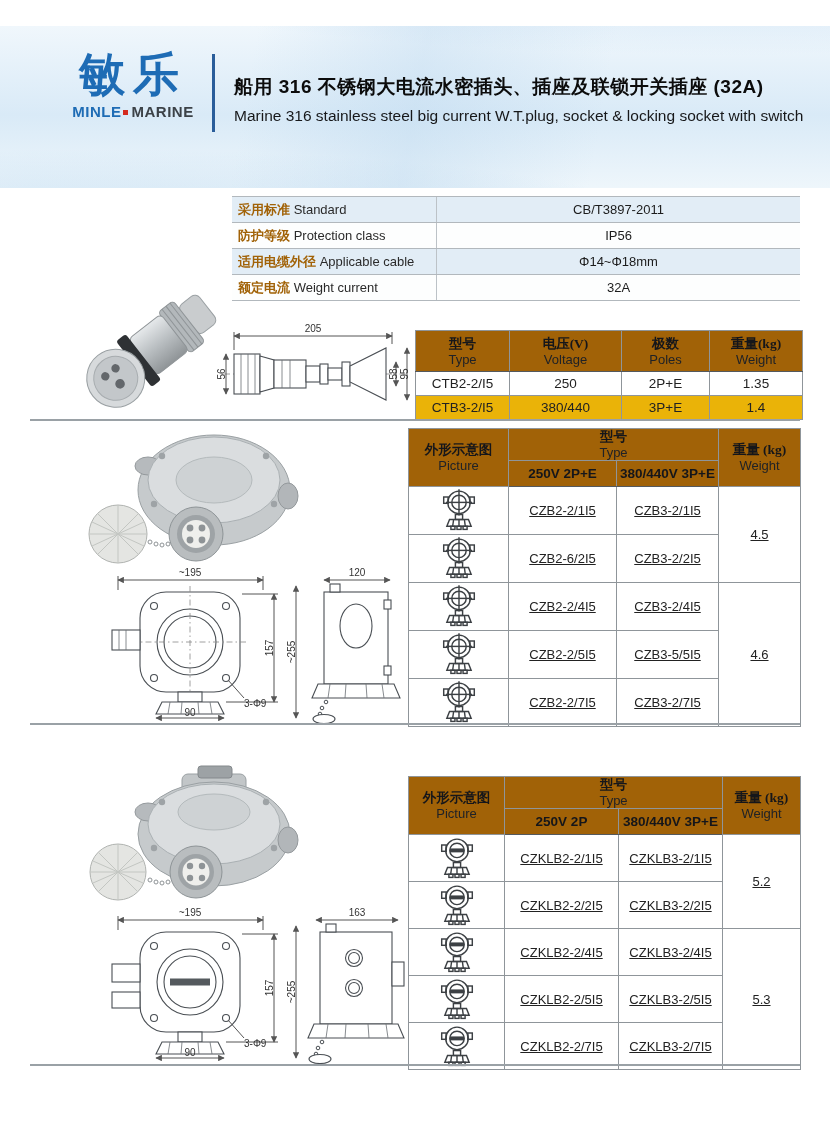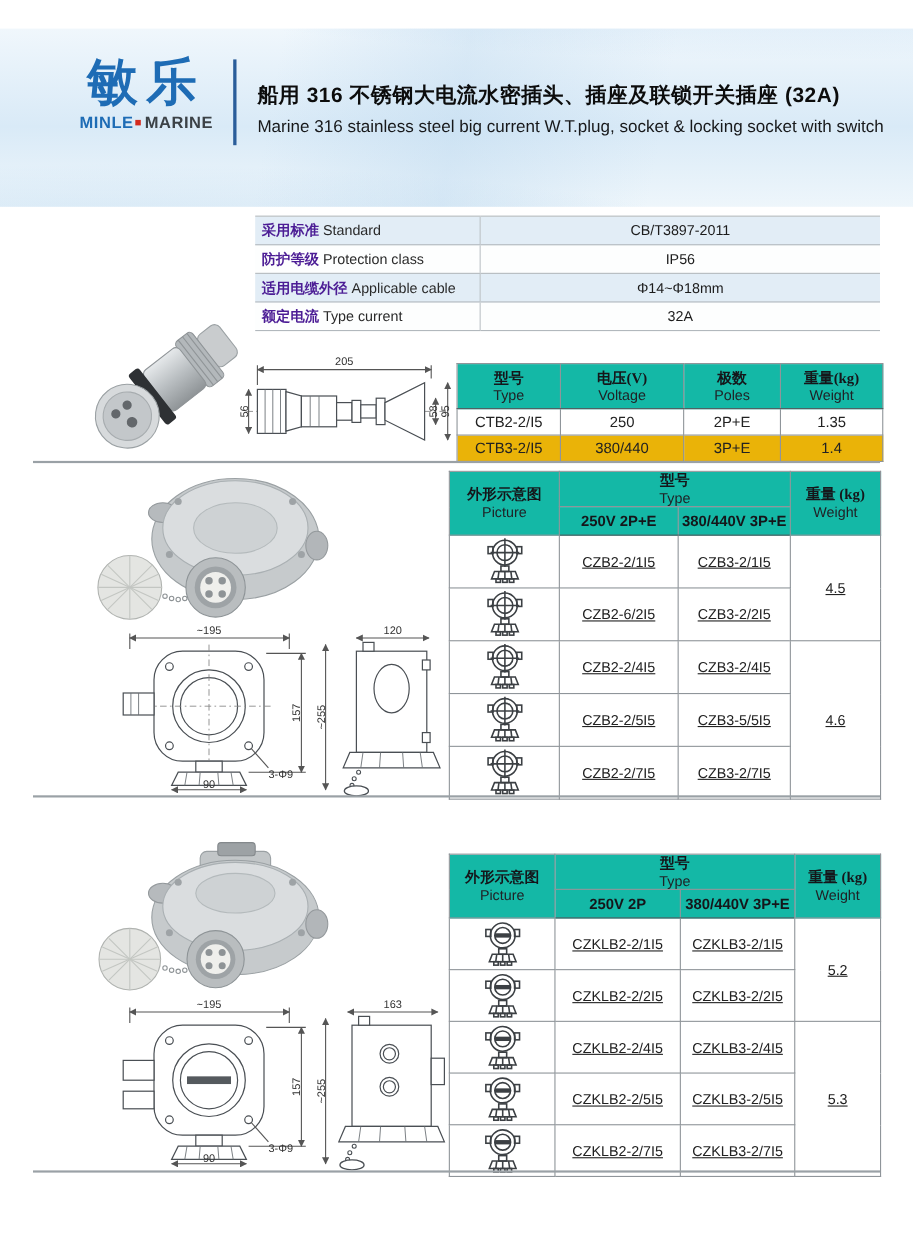--- a/index.html
+++ b/index.html
@@ -26,27 +26,27 @@
   .title-cn{font-size:19px;font-weight:bold;color:#0c0c0c;letter-spacing:.5px;margin-top:16px;}
   .title-en{margin-top:7px;font-size:15.5px;color:#17181a;}
 
   
   .spec-table{position:absolute;left:232px;top:196px;width:568px;border-collapse:collapse;table-layout:fixed;}
   .spec-table td{height:25px;border-top:1px solid #b2b8bd;border-bottom:1px solid #b2b8bd;padding:0 6px;font-size:13px;}
   .spec-table td.lab{width:192px;}
   .spec-table td.val{text-align:center;border-left:1px solid #bcc2c7;color:#1c1c1c;}
   .spec-table tr:nth-child(odd) td{background:#e2edf6;}
   .spec-table tr:nth-child(even) td{background:#fdfefe;}
-  .cn{font-weight:bold;color:#4c1d95;font-family:"Liberation Serif","DejaVu Serif",serif;}
+  .cn{font-weight:bold;color:#a16207;font-family:"Liberation Serif","DejaVu Serif",serif;}
   .en{color:#2a2a2a;}
 
   
   .dtable{border-collapse:collapse;table-layout:fixed;background:#fff;}
   .dtable th,.dtable td{border:1px solid #8f959a;font-weight:normal;text-align:center;padding:0;}
-  .dtable thead th{background:#14b8a6;}
+  .dtable thead th{background:#a16207;}
   .dtable{border:1.5px solid #54595e;}
   .hdr-cn{display:block;font-size:13.5px;font-weight:bold;color:#15161a;font-family:"Liberation Serif","DejaVu Serif",serif;line-height:16px;}
   .hdr-en{display:block;font-size:13px;color:#202226;line-height:15px;}
   .plug-table{position:absolute;left:415px;top:330px;width:387px;}
   .plug-table thead th{height:40px;border-bottom:1.5px solid #54595e;}
   .plug-table tbody td{height:23px;font-size:13.5px;}
   .plug-table tbody tr:nth-child(2) td{background:#eab308;}
 
   .model-table thead tr.r1 th{height:26px;}
   .model-table thead tr.r2 th{height:25px;border-bottom:1.5px solid #54595e;font-size:13.5px;font-weight:bold;color:#15161a;}
@@ -147,21 +147,21 @@
       </tr>
       <tr>
         <td class="lab"><span class="cn">防护等级</span> <span class="en">Protection class</span></td>
         <td class="val">IP56</td>
       </tr>
       <tr>
         <td class="lab"><span class="cn">适用电缆外径</span> <span class="en">Applicable cable</span></td>
         <td class="val">Φ14~Φ18mm</td>
       </tr>
       <tr>
-        <td class="lab"><span class="cn">额定电流</span> <span class="en">Type current</span></td>
+        <td class="lab"><span class="cn">额定电流</span> <span class="en">Weight current</span></td>
         <td class="val">32A</td>
       </tr>
     </tbody>
   </table>
 
   <svg class="abs" style="left:60px;top:272px" width="170" height="150" viewBox="0 0 170 150">
     <g transform="translate(92,78) rotate(-38)">
       <rect x="46" y="-18" width="24" height="36" rx="6" fill="#c9ccce" stroke="#9aa0a3"></rect>
       <rect x="28" y="-26" width="19" height="52" rx="4" fill="#b3b8bb" stroke="#8f9497"></rect>
       <line x1="33" y1="-26" x2="33" y2="26" stroke="#8f9497"></line>

